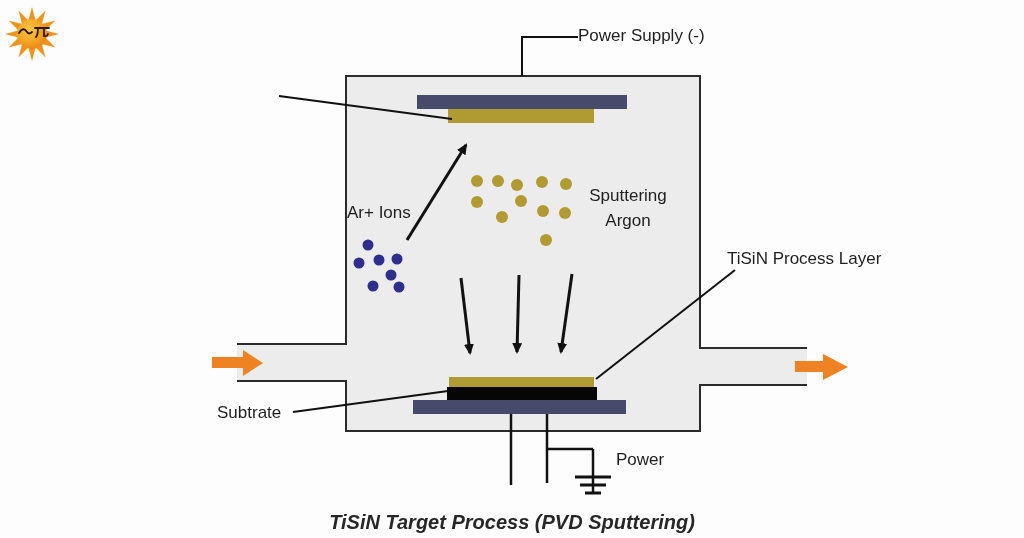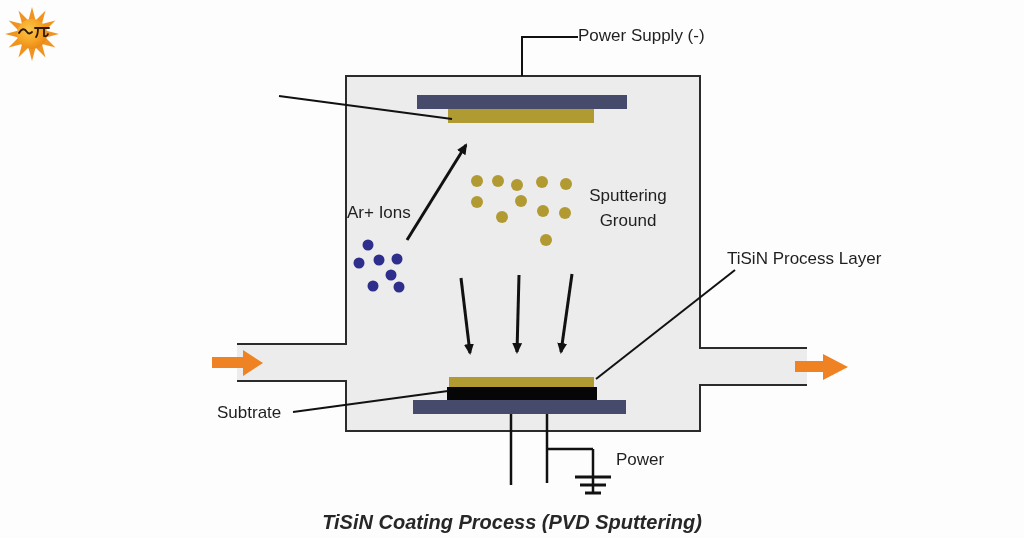--- a/index.html
+++ b/index.html
@@ -142,24 +142,24 @@
     </g>
   </svg>
 
   <div class="lbl" style="left:578px; top:26px;">Power Supply (-)</div>
 
 
   <div class="lbl" style="left:347px; top:203px;">Ar+ Ions</div>
 
   <div class="lbl lbl-center" style="left:580px; top:183px; width:96px;">
     <div>Sputtering</div>
-    <div>Ground</div>
+    <div>Argon</div>
   </div>
 
   <div class="lbl" style="left:727px; top:249px;">TiSiN Process Layer</div>
 
 
   <div class="lbl" style="left:217px; top:403px;">Subtrate</div>
 
   <div class="lbl" style="left:616px; top:450px;">Power</div>
 
-  <div id="diagram-title">TiSiN Coating Process (PVD Sputtering)</div>
+  <div id="diagram-title">TiSiN Target Process (PVD Sputtering)</div>
 </div>
 
 </body></html>

